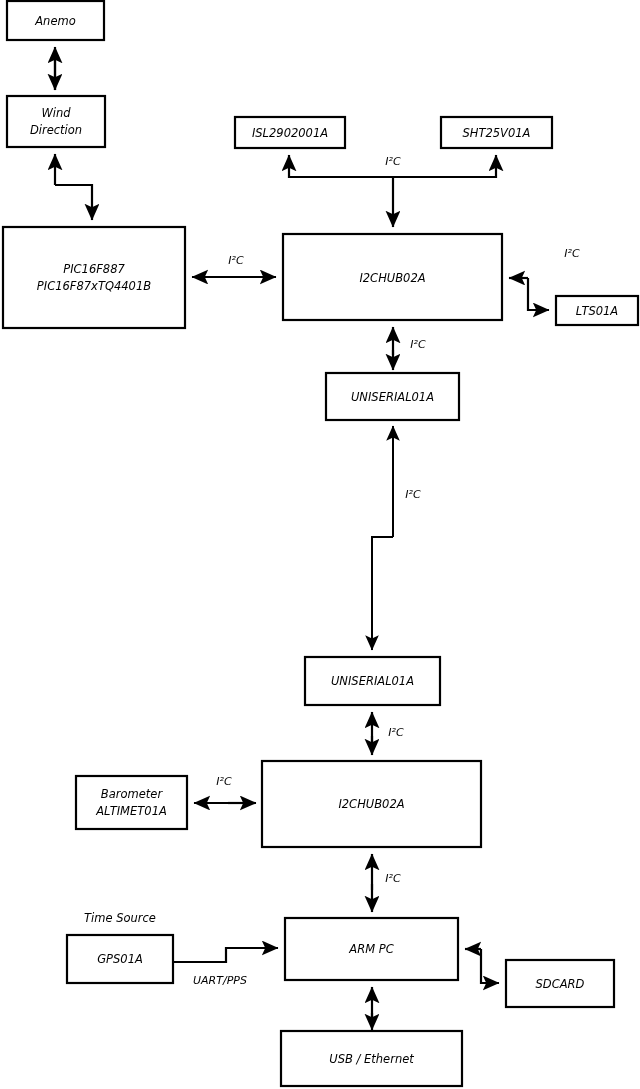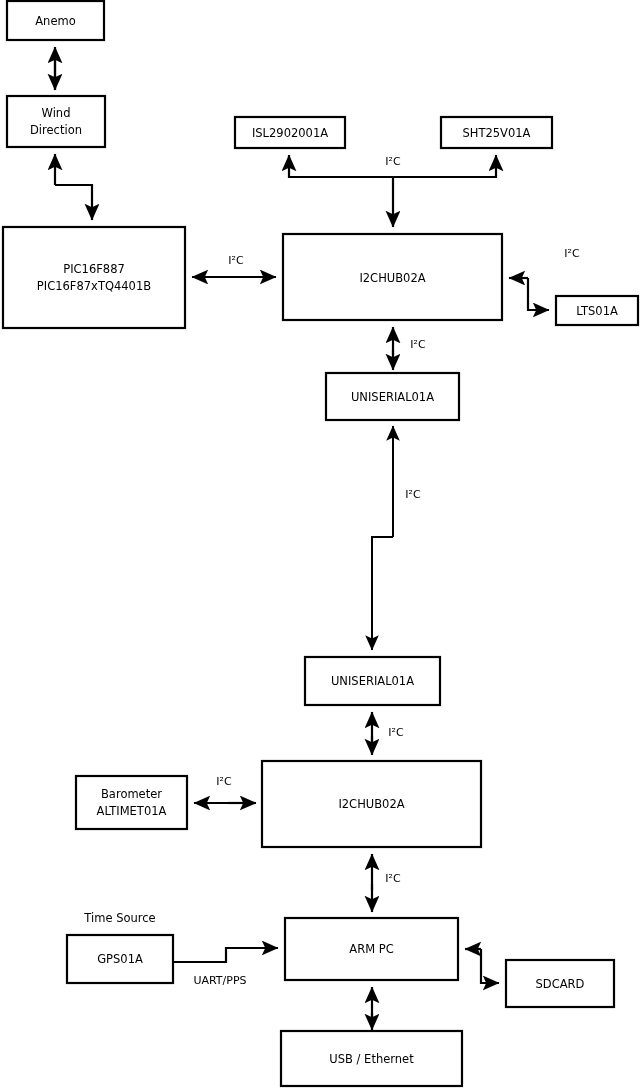--- a/index.html
+++ b/index.html
@@ -9,20 +9,21 @@
   }
   body {
     font-family: "DejaVu Sans", "Liberation Sans", sans-serif;
   }
   #diagram-root {
     position: relative;
     width: 640px;
     height: 1089px;
     background: #ffffff;
     overflow: hidden;
+    font-style: italic;
   }
   svg#diagram-svg {
     position: absolute;
     left: 0;
     top: 0;
     width: 640px;
     height: 1089px;
   }
   .node-rect {
     fill: #ffffff;

